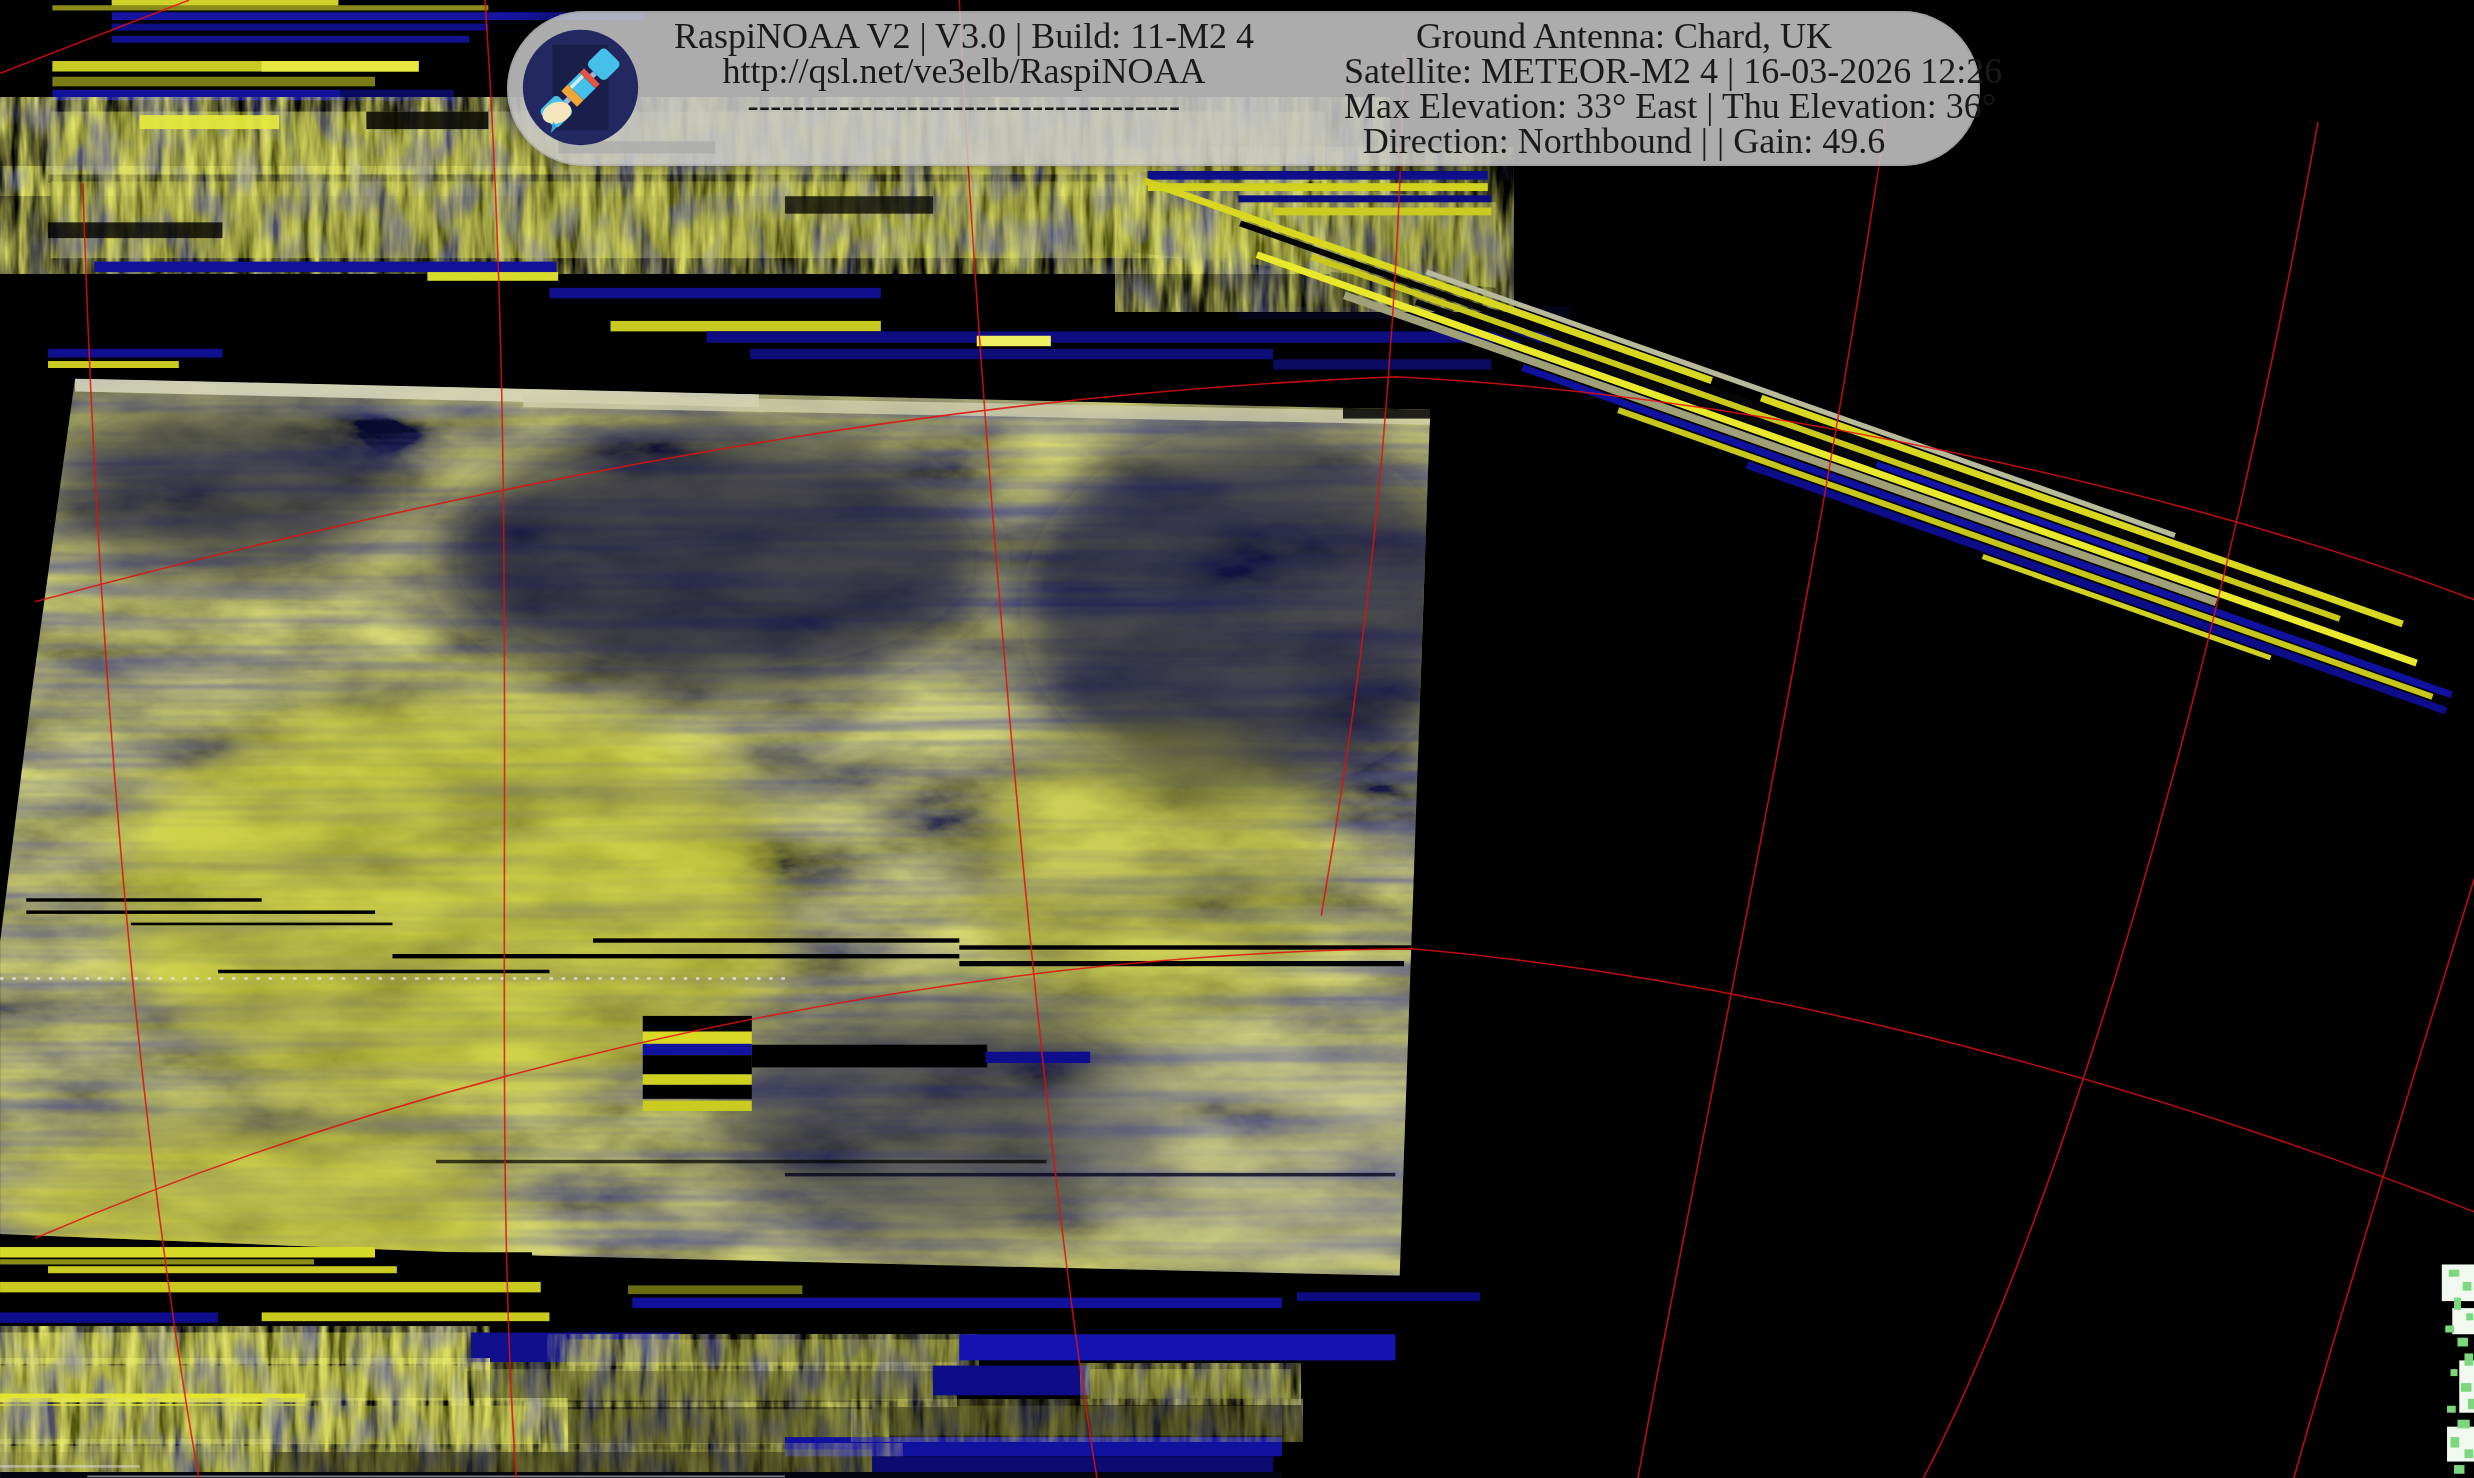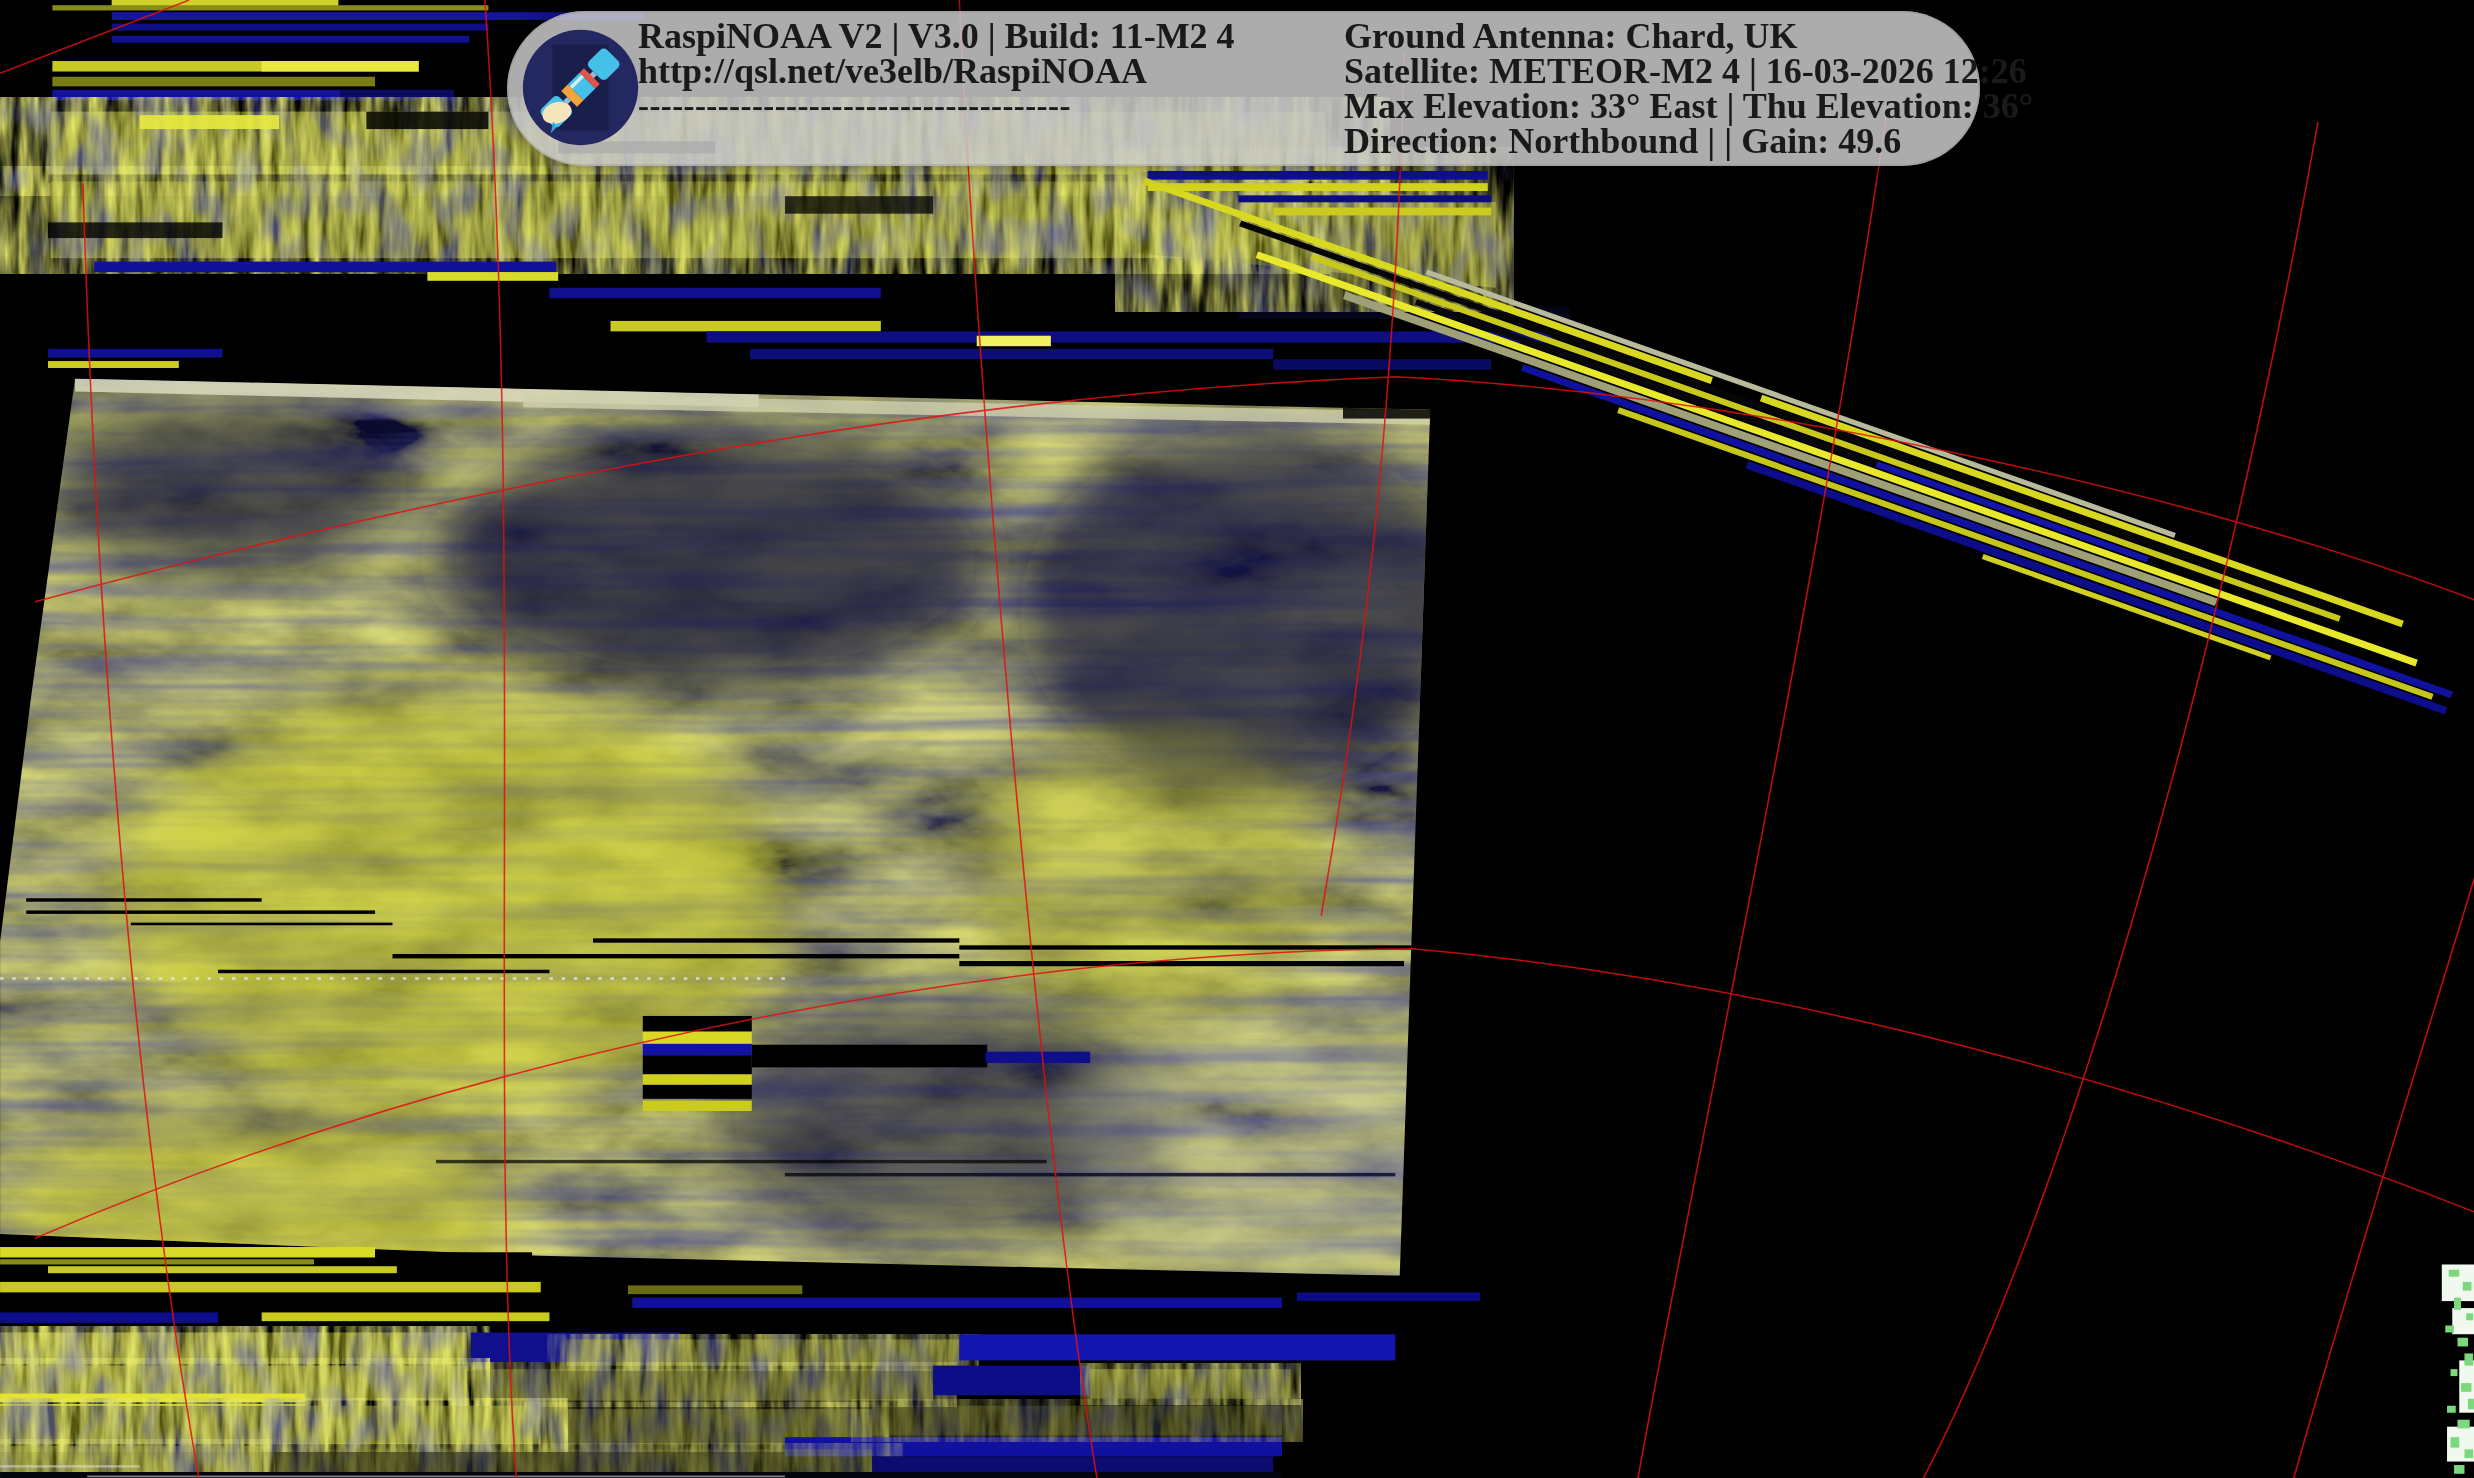--- a/index.html
+++ b/index.html
@@ -4,21 +4,21 @@
 <style>
   html,body{margin:0;padding:0;background:#000;}
   #stage{position:relative;width:2475px;height:1479px;background:#000;overflow:hidden;
          font-family:"Liberation Serif","DejaVu Serif",serif;}
   #sat-svg{position:absolute;left:0;top:0;}
   
   .banner{position:absolute;left:507px;top:11.3px;width:1473px;height:155px;
           background:rgba(200,200,200,0.86);border-radius:78px;
           box-shadow:0 0 23px rgba(0,0,0,0.55), inset 0 0 0 1.7px rgba(140,140,140,0.35);}
   .logo{position:absolute;left:15px;top:17.4px;width:117px;height:117px;}
-  .bcol{position:absolute;top:7.8px;color:#1a1a1a;font-size:36px;line-height:35px;white-space:nowrap;font-weight:bold;}
+  .bcol{position:absolute;top:7.8px;text-align:center;color:#1a1a1a;font-size:36px;line-height:35px;white-space:nowrap;}
   .bcol .ln{height:35px;}
   .bcol-left{left:131px;width:652px;}
   .bcol-right{left:837px;width:560px;}
   .sep{letter-spacing:0.4px;font-size:33px;}
 </style>
 </head>
 <body>
 
 <div id="stage">
 

